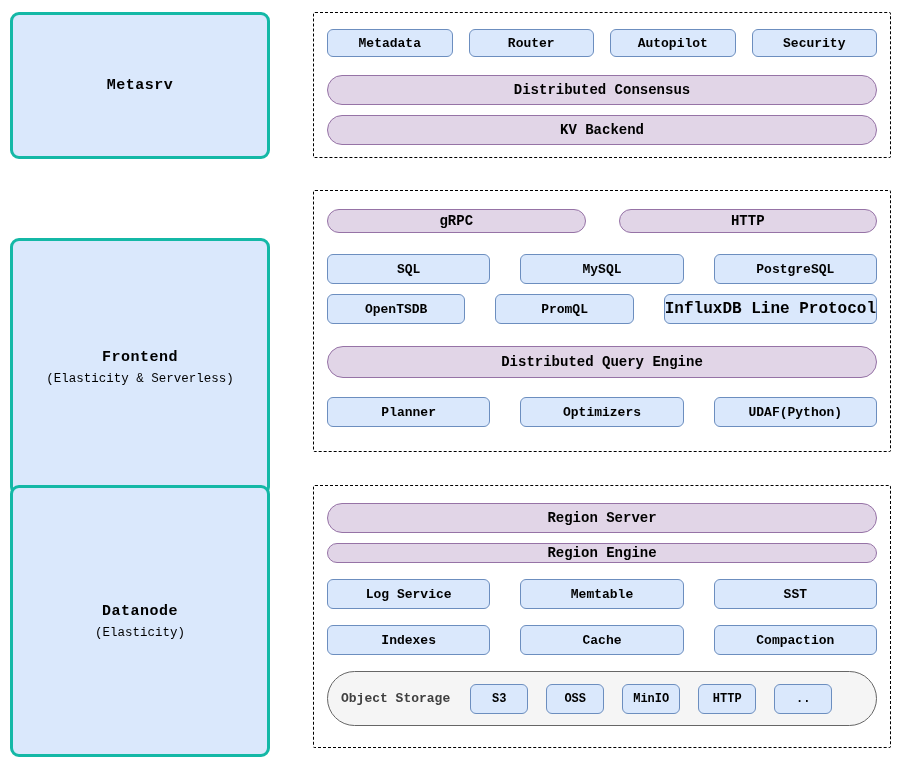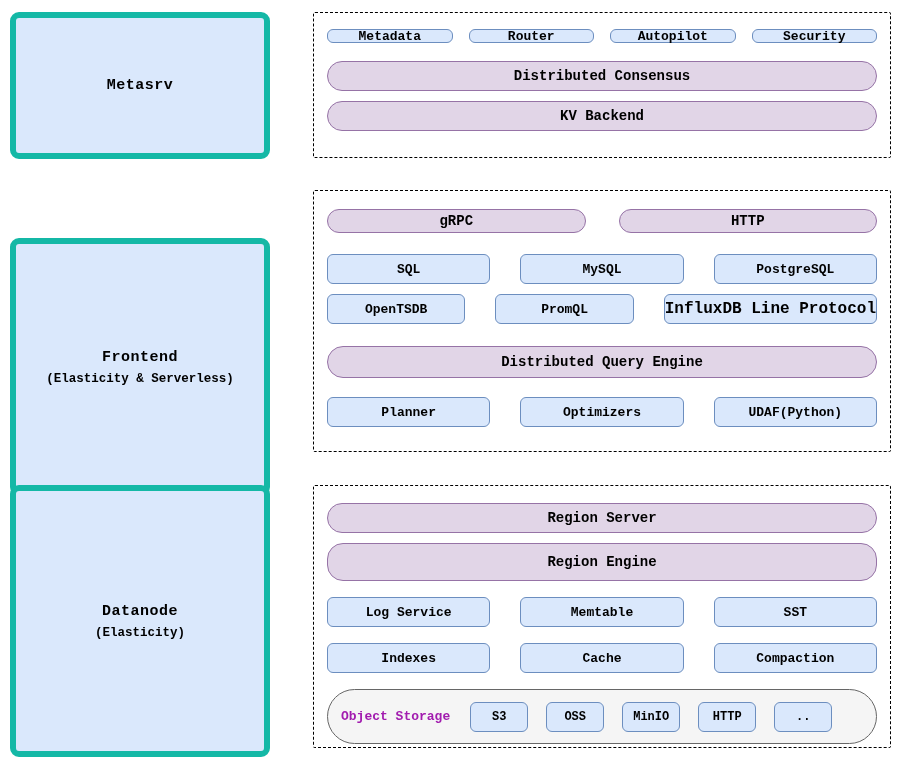--- a/index.html
+++ b/index.html
@@ -12,30 +12,30 @@
     font-family: "Liberation Mono", "DejaVu Sans Mono", monospace;
     color: #000000;
   }
 
   
   .big-node {
     position: absolute;
     left: 10px;
     width: 260px;
     background: #dae8fc;
-    border: 6px solid #14b8a6;
+    border: 3px solid #14b8a6;
     border-radius: 9px;
     display: flex;
     flex-direction: column;
     align-items: center;
     justify-content: center;
     text-align: center;
   }
   .big-node .title { font-size: 15px; font-weight: 700; letter-spacing: 0.5px; }
-  .big-node .subtitle { font-size: 12.5px; font-weight: 700; margin-top: 6px; }
+  .big-node .subtitle { font-size: 12.5px; font-weight: 400; margin-top: 6px; }
 
   #node-metasrv  { top: 12px;  height: 147px; }
   #node-frontend { top: 190px; height: 258px; margin-top: 48px; }
   #node-datanode { top: 485px; height: 272px; }
 
   
   .dashed-container {
     position: absolute;
     left: 313px;
     width: 578px;
@@ -66,54 +66,54 @@
     border-radius: 16px;
     display: flex;
     align-items: center;
     justify-content: center;
     font-size: 14px;
     font-weight: 700;
     white-space: nowrap;
   }
 
   
-  .four-row { display: flex; gap: 16px; margin-top: 16px; height: 14px; }
+  .four-row { display: flex; gap: 16px; margin-top: 16px; height: 28px; }
   .four-row .box { flex: 1; }
   .pill-consensus { margin-top: 18px; height: 30px; }
   .pill-kv { margin-top: 10px; height: 30px; }
 
   
   .entry-pills { display: flex; justify-content: space-between; margin-top: 18px; height: 24px; }
   .entry-pills .pill { width: 47%; }
   .grid3 { display: grid; grid-template-columns: 1fr 1fr 1fr; gap: 30px; height: 30px; }
   .protocols-row1 { margin-top: 21px; }
   .protocols-row2 { margin-top: 10px; }
   .small-text { font-size: 16px; }
   .pill-engine { margin-top: 22px; height: 32px; }
   .engine-parts { margin-top: 19px; }
 
   
   .pill-region-server { margin-top: 17px; height: 30px; }
-  .pill-region-engine { margin-top: 10px; height: 38px; }
+  .pill-region-engine { margin-top: 10px; height: 20px; }
   .components-row1 { margin-top: 16px; }
   .components-row2 { margin-top: 16px; }
   .object-storage {
     margin-top: 16px;
     height: 55px;
     background: #f5f5f5;
     border: 1px solid #666666;
     border-radius: 28px;
     display: flex;
     align-items: center;
     padding: 0 14px 0 13px;
   }
   .object-storage .os-label {
     font-size: 13px;
     font-weight: 700;
-    color: #a21caf;
+    color: #404040;
     margin-right: 20px;
     white-space: nowrap;
   }
   .os-backends { display: flex; gap: 18px; }
   .os-backends .box { width: 58px; height: 30px; font-size: 12px; }
 </style>
 </head>
 <body>
 
 <div class="canvas">

